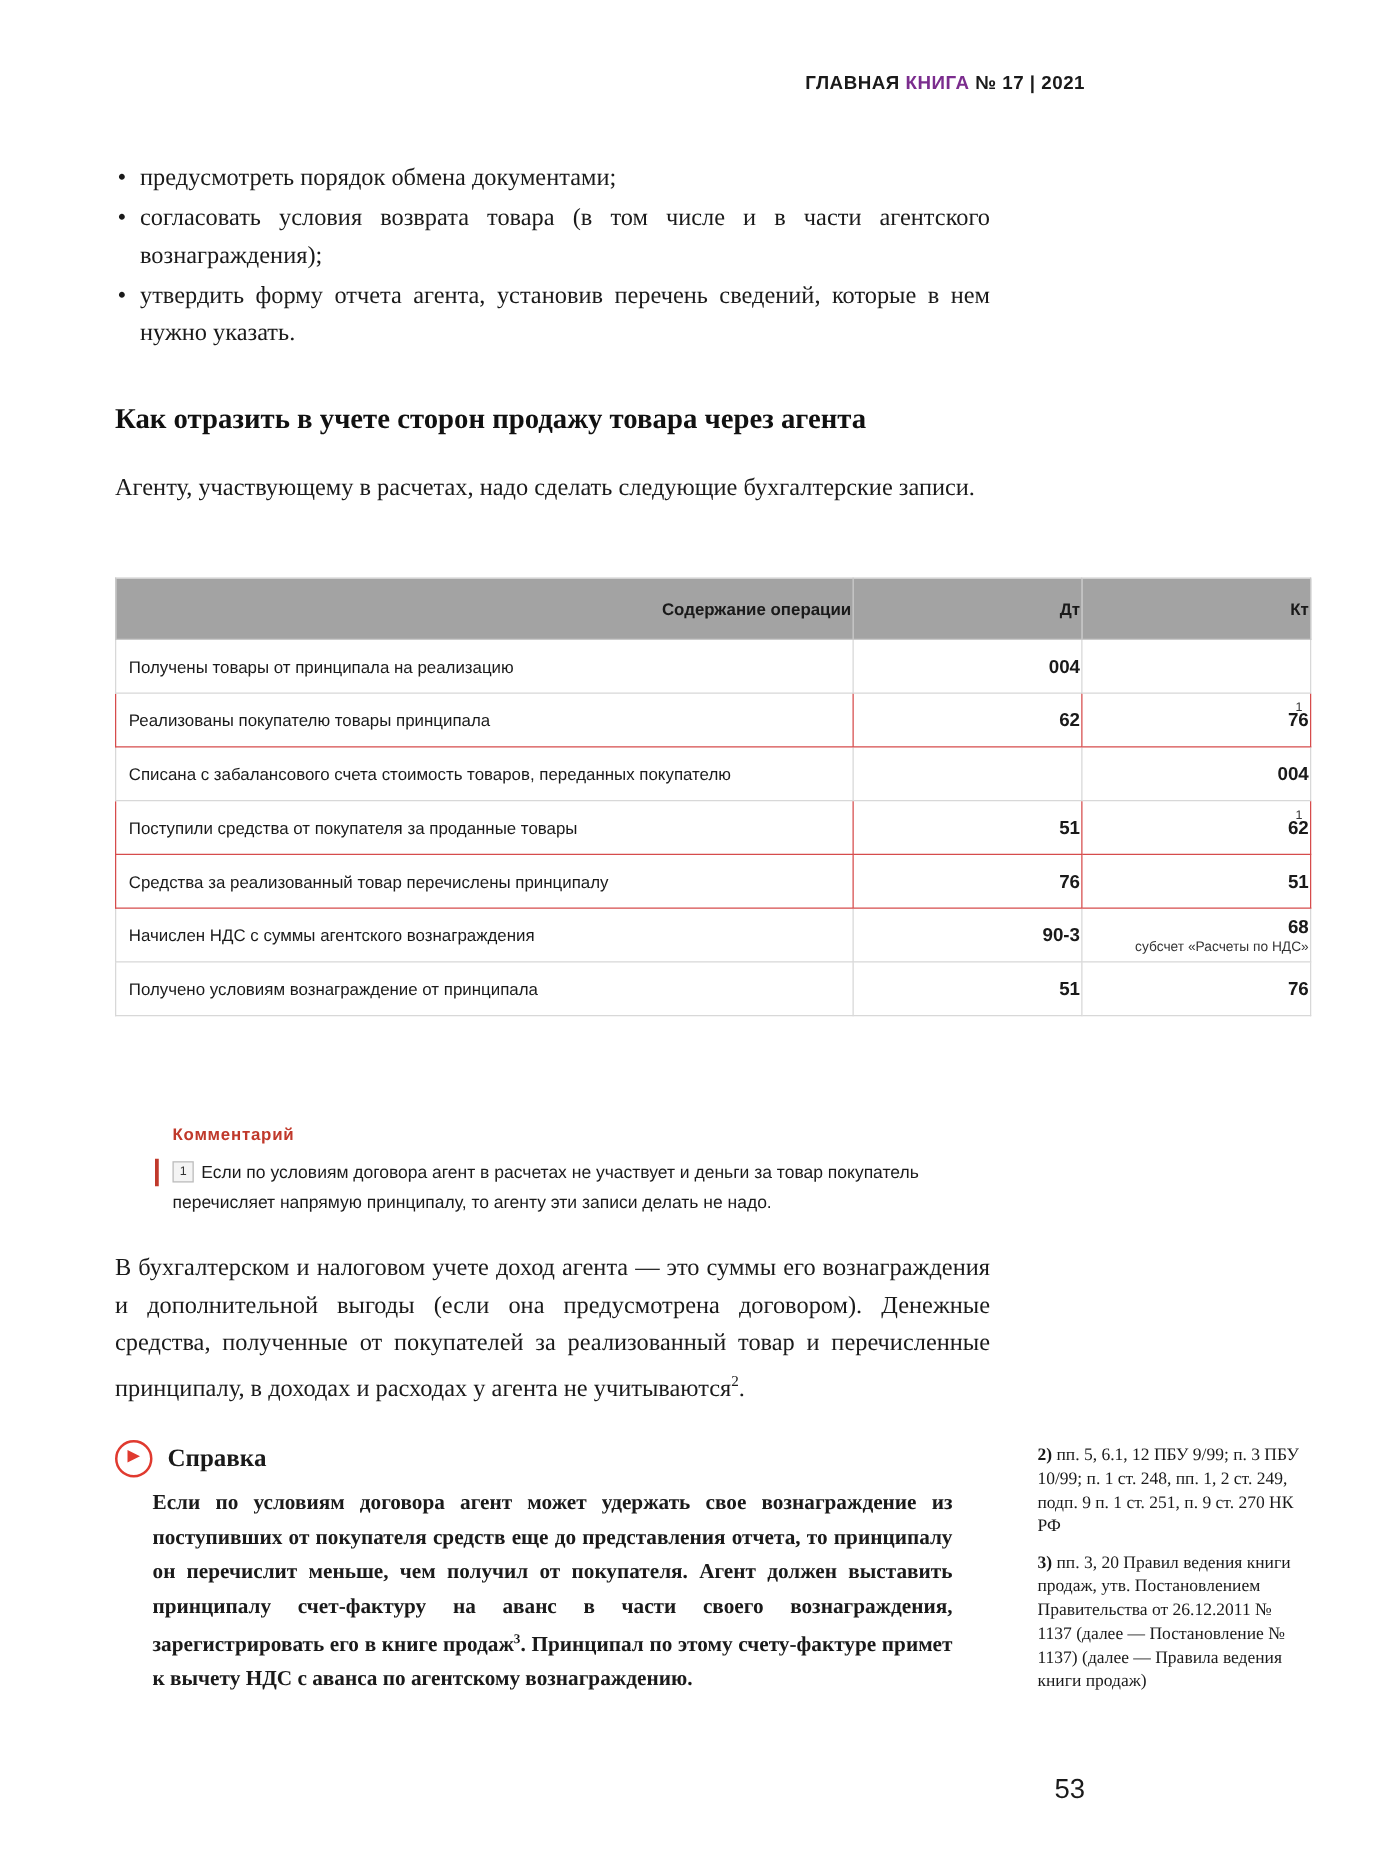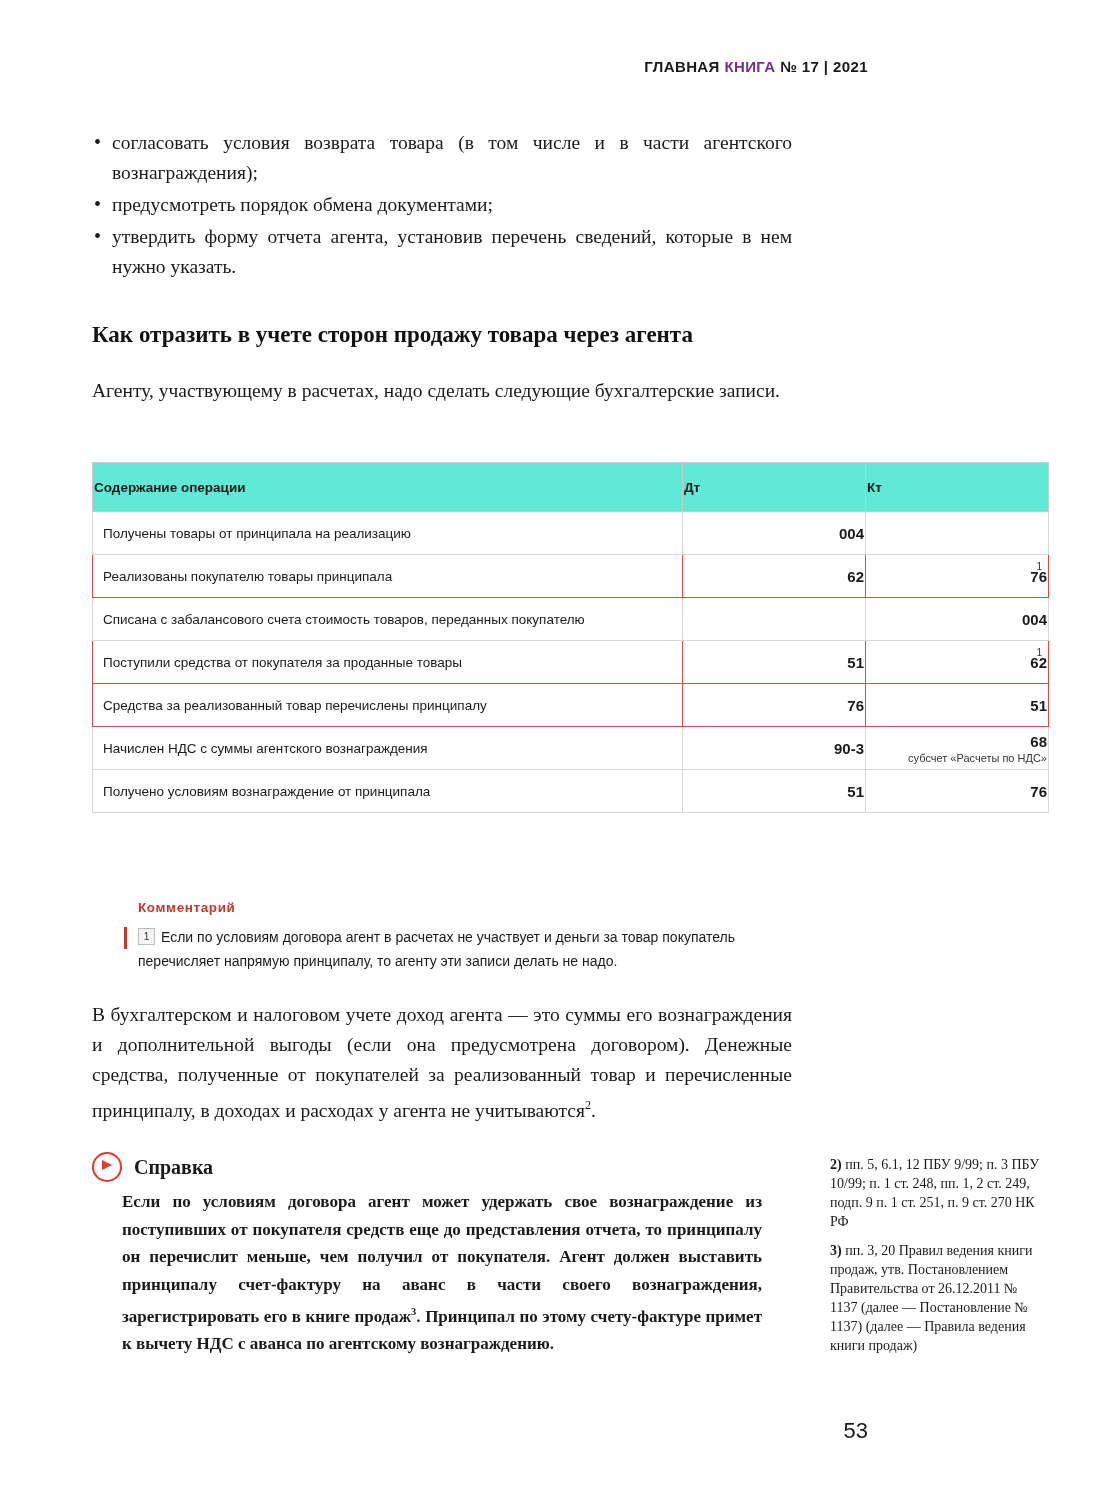--- a/index.html
+++ b/index.html
@@ -89,27 +89,27 @@
     top: 462px;
     width: 956px;
   }
   table.acc {
     border-collapse: collapse;
     width: 956px;
     font-family: "Liberation Sans", sans-serif;
     table-layout: fixed;
   }
   table.acc th {
-    background: #5eead4;
+    background: #a3a3a3;
     border: 1px solid #c9c9c9;
     font-size: 13.5px;
     font-weight: bold;
     color: #1a1a1a;
     height: 46px;
-    text-align: left;
+    text-align: right;
     vertical-align: middle;
   }
   table.acc td {
     border: 1px solid #d8d8d8;
     font-size: 13.5px;
     height: 40px;
     vertical-align: middle;
     color: #1a1a1a;
   }
   table.acc td.desc {
@@ -282,22 +282,22 @@
 <div class="page">
 
   <div class="header">
     <span>ГЛАВНАЯ</span>
     <span class="brand-2">КНИГА</span>
     <span class="issue">№ 17 | 2021</span>
   </div>
 
   <div class="col">
     <ul class="bullets">
+      <li>предусмотреть порядок обмена документами;</li>
       <li>согласовать условия возврата товара (в том числе и в части агент­ского вознаграждения);</li>
-      <li>предусмотреть порядок обмена документами;</li>
       <li>утвердить форму отчета агента, установив перечень сведений, ко­торые в нем нужно указать.</li>
     </ul>
 
     <h2 class="section-title">Как отразить в учете сторон продажу товара через агента</h2>
 
     <p class="para">Агенту, участвующему в расчетах, надо сделать следующие бухгал­терские записи.</p>
   </div>
 
   <div class="table-wrap">
     <table class="acc">

